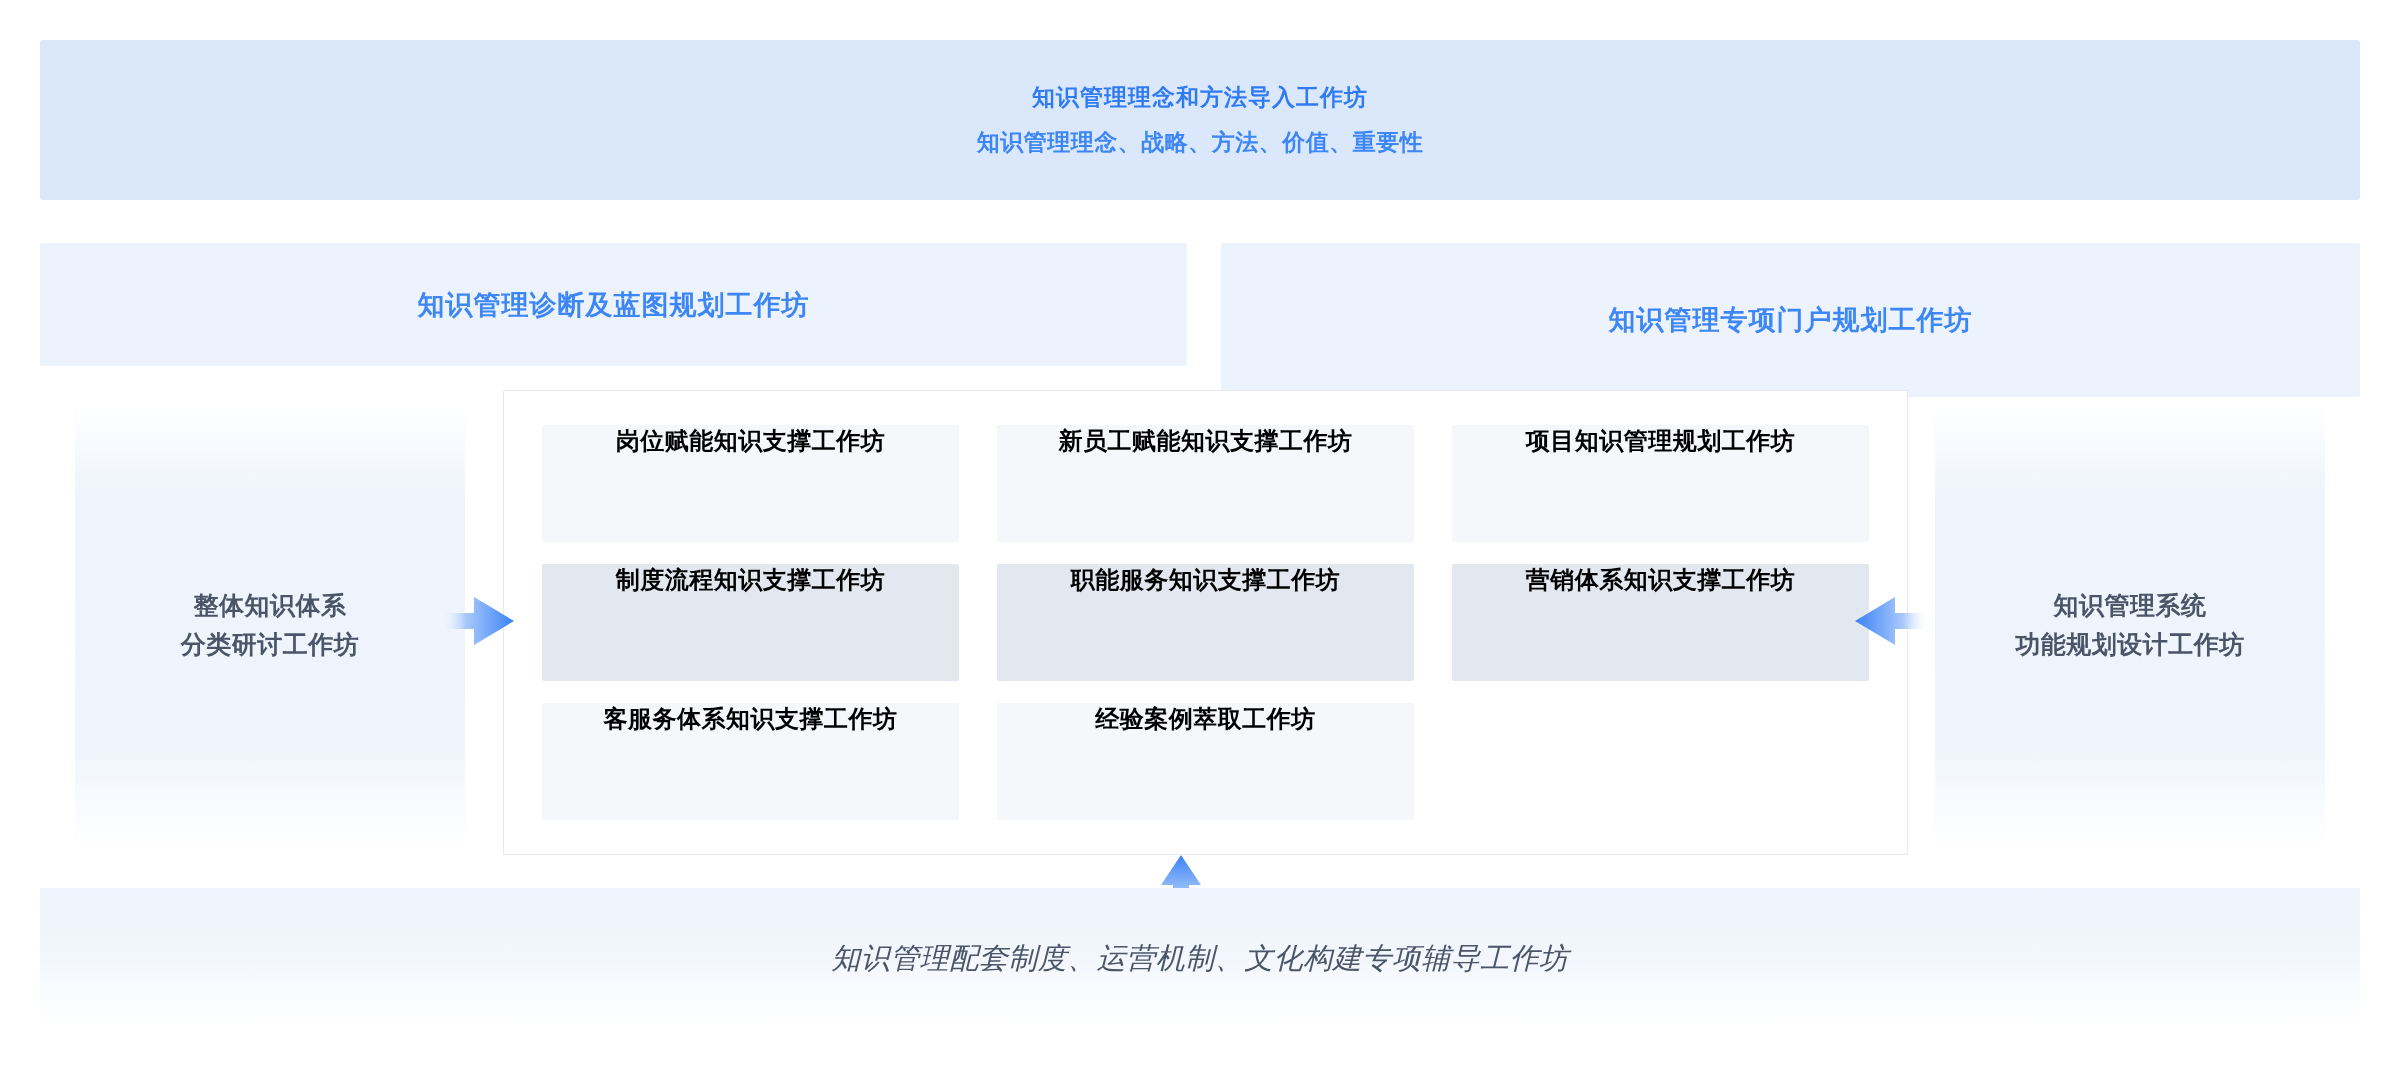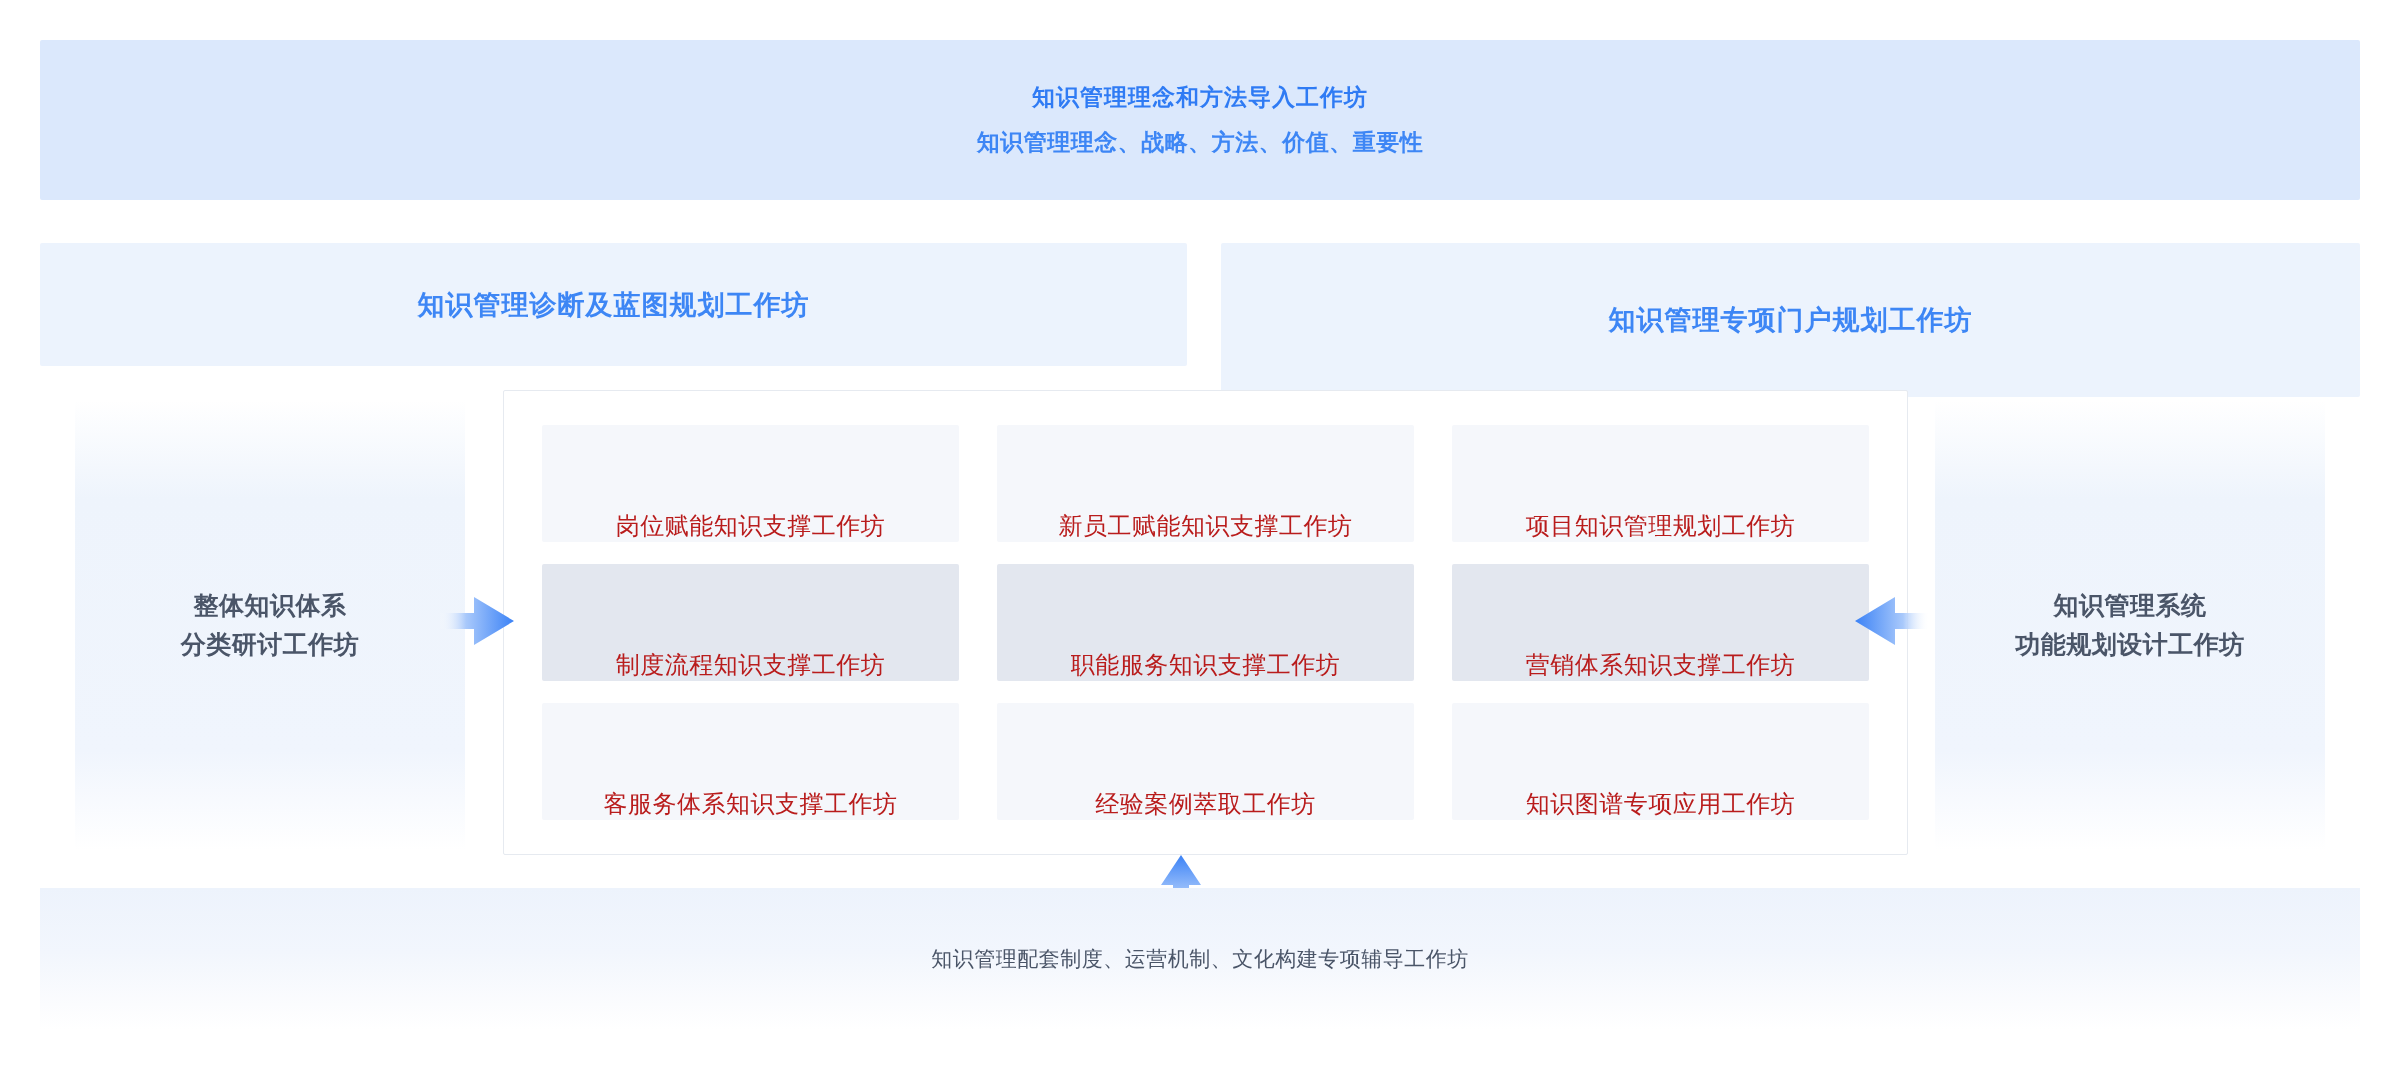--- a/index.html
+++ b/index.html
@@ -117,27 +117,28 @@
     border-radius: 2px;
     padding: 34px 38px;
     display: grid;
     grid-template-columns: repeat(3, 1fr);
     grid-template-rows: repeat(3, 1fr);
     column-gap: 38px;
     row-gap: 22px;
   }
   .card {
     display: flex;
-    align-items: flex-end;
+    align-items: flex-start;
     justify-content: center;
     font-size: 24px;
-    color: #b91c1c;
+    color: #000000;
     letter-spacing: 0.5px;
     border-radius: 2px;
     background: #f5f7fb;
+    font-weight: bold;
   }
   .card.highlight {
     background: #e3e7ef;
   }
 
   
   .arrow {
     position: absolute;
   }
   .arrow-left-to-center { left: 440px; top: 595px; }
@@ -150,23 +151,24 @@
     left: 40px;
     top: 888px;
     width: 2320px;
     height: 142px;
     background: linear-gradient(180deg, #edf3fc 0%, #f2f6fd 45%, #fbfcfe 82%, #ffffff 100%);
     display: flex;
     align-items: center;
     justify-content: center;
   }
   .bottom-text {
-    font-size: 21px;
+    font-size: 29px;
     color: #4a5568;
     letter-spacing: 0.5px;
+    font-style: italic;
   }
 </style>
 </head>
 <body>
 
 <div class="stage">
 
   <div class="header-banner">
     <div class="header-title">知识管理理念和方法导入工作坊</div>
     <div class="header-subtitle">知识管理理念、战略、方法、价值、重要性</div>
@@ -206,23 +208,20 @@
         <span>职能服务知识支撑工作坊</span>
       </div>
       <div class="card highlight">
         <span>营销体系知识支撑工作坊</span>
       </div>
       <div class="card">
         <span>客服务体系知识支撑工作坊</span>
       </div>
       <div class="card">
         <span>经验案例萃取工作坊</span>
-      </div>
-      <div class="card">
-        <span>知识图谱专项应用工作坊</span>
       </div>
     </div>
 
   <div class="arrow arrow-left-to-center">
     <svg width="74" height="52" viewBox="0 0 74 52">
       <defs>
         <linearGradient id="gradRight" x1="0" y1="0" x2="1" y2="0">
           <stop offset="0%" stop-color="#ffffff" stop-opacity="0.05"></stop>
           <stop offset="35%" stop-color="#a9c9fb"></stop>
           <stop offset="100%" stop-color="#3b82f6"></stop>

